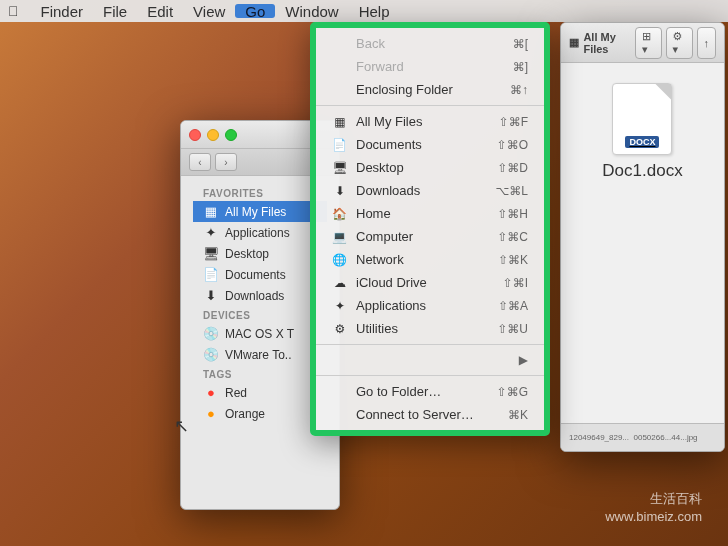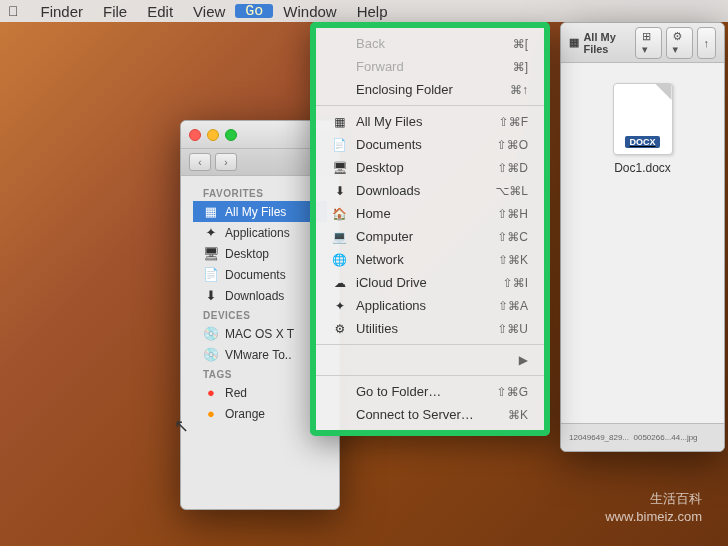--- a/index.html
+++ b/index.html
@@ -53,22 +53,21 @@
       font-size: 15px;
       color: #333;
       height: 14px;
       display: flex;
       align-items: center;
       cursor: pointer;
       border-radius: 3px;
     }
     .menubar-item.active {
       background: #3c7fd4;
-      color: #fef9c3;
-      font-family: Liberation Mono, monospace;
+      color: #0f172a;
     }
 
     
     .finder-window {
       position: absolute;
       top: 120px;
       left: 180px;
       width: 160px;
       height: 390px;
       background: #e8e8e8;
@@ -276,21 +275,21 @@
     .docx-label-inner {
       font-size: 9px;
       font-weight: bold;
       color: #2b5797;
       background: #2b5797;
       color: white;
       padding: 1px 4px;
       border-radius: 2px;
     }
     .docx-filename {
-      font-size: 12px;
+      font-size: 17px;
       color: #333;
       text-align: center;
     }
 
     
     .finder-main-status {
       position: absolute;
       bottom: 0; left: 0; right: 0;
       height: 28px;
       background: #e0e0e0;

